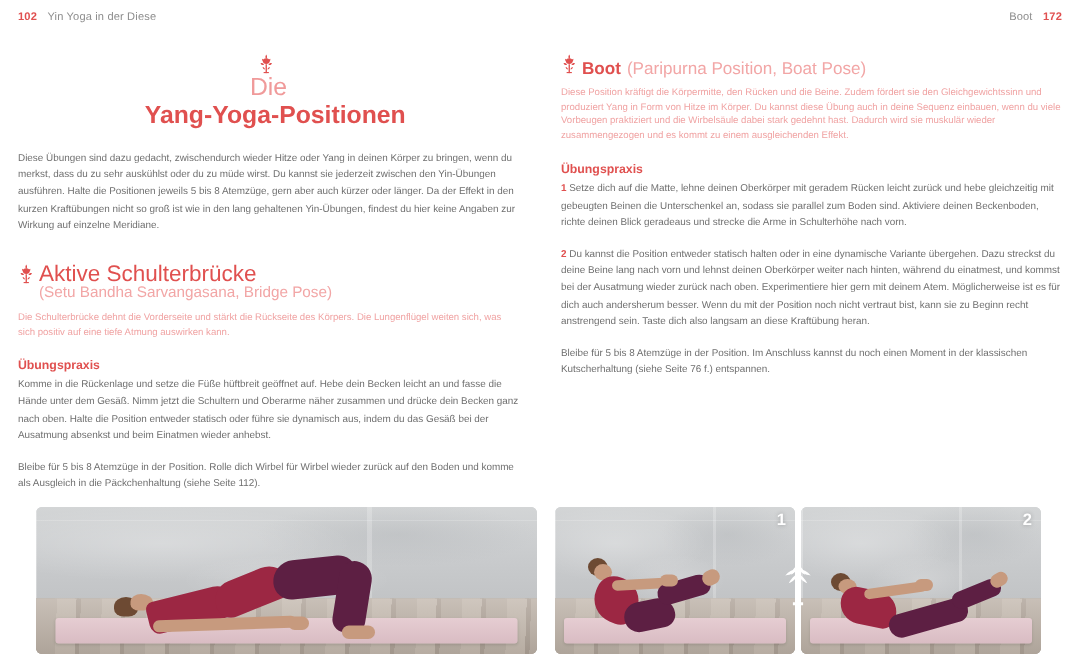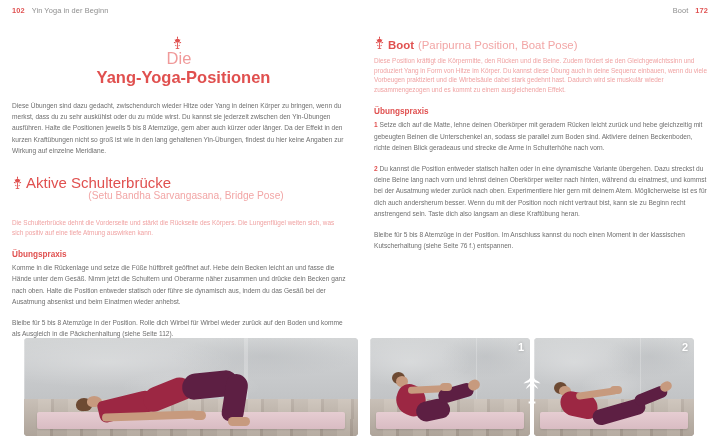--- a/index.html
+++ b/index.html
@@ -38,22 +38,22 @@
     font-size:6.6px;line-height:11.2px;color:#6f6f6f;
     text-align:left;
   }
 
   h2.pose-title{
     margin:20px 0 0 0;
     font-size:15px;line-height:13px;font-weight:400;
     color:#e0504f;display:flex;align-items:center;
   }
   .pose-sanskrit{
-    margin:1px 0 16px 14px;
-    font-size:10.2px;line-height:12px;font-weight:400;color:#f2a6a6;text-align:center;
+    margin:1px 0 5px 14px;
+    font-size:10.2px;line-height:12px;font-weight:400;color:#f2a6a6;
   }
   .pose-note{
     margin:4px 0 0 0;
     font-size:6.4px;line-height:9.6px;color:#f0a3a3;
   }
 
   h2.pose-title-inline{
     margin:16px 0 0 0;
     font-size:11.4px;line-height:13px;font-weight:400;
     color:#f2a6a6;display:flex;align-items:baseline;
@@ -137,21 +137,21 @@
 </style>
 </head>
 <body>
 
 <div class="spread">
 
   <div class="page page-left">
 
     <div class="runhead">
       <span class="folio">102</span>
-      <span class="runtitle">Yin Yoga in der Beginn</span>
+      <span class="runtitle">Yin Yoga in der Diese</span>
     </div>
 
     <h1 class="chapter-title">
       <span class="orn">
         <svg viewBox="0 0 22 26" aria-hidden="true">
           <g fill="#e0504f">
             <path d="M11 0.5c1.4 2.2 1.6 4.1 0 6.1-1.6-2-1.4-3.9 0-6.1z"></path>
             <path d="M11 5.5c2.6 0 4.6 1.6 4.6 3.9S13.6 13.4 11 13.4 6.4 11.7 6.4 9.4 8.4 5.5 11 5.5z"></path>
             <path d="M5.6 6.4c2 .9 3.1 2.4 2.6 4.4-2.1-.7-3.1-2.3-2.6-4.4z"></path>
             <path d="M16.4 6.4c.5 2.1-.5 3.7-2.6 4.4-.5-2 .6-3.5 2.6-4.4z"></path>

